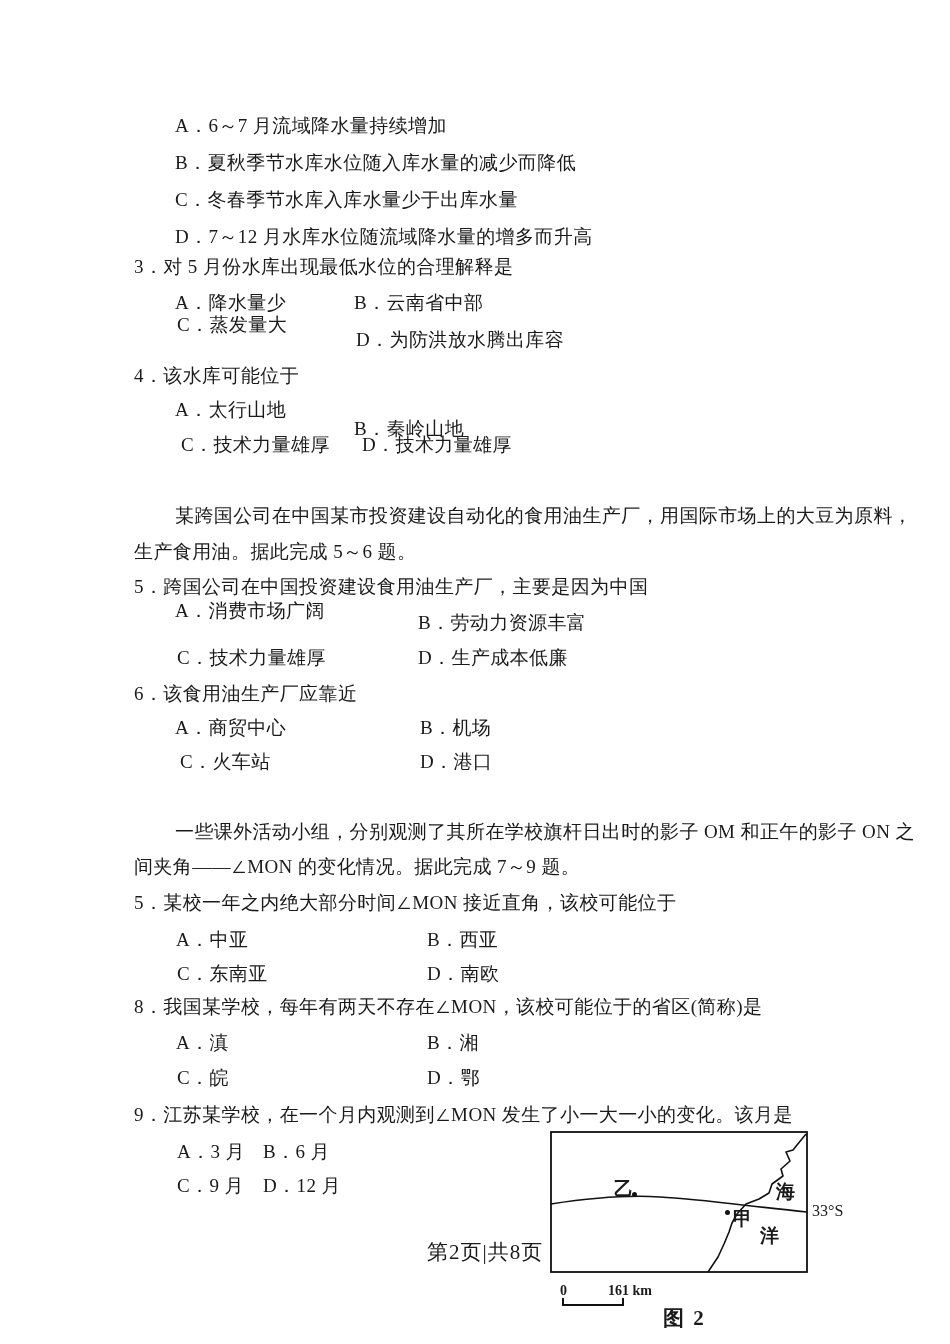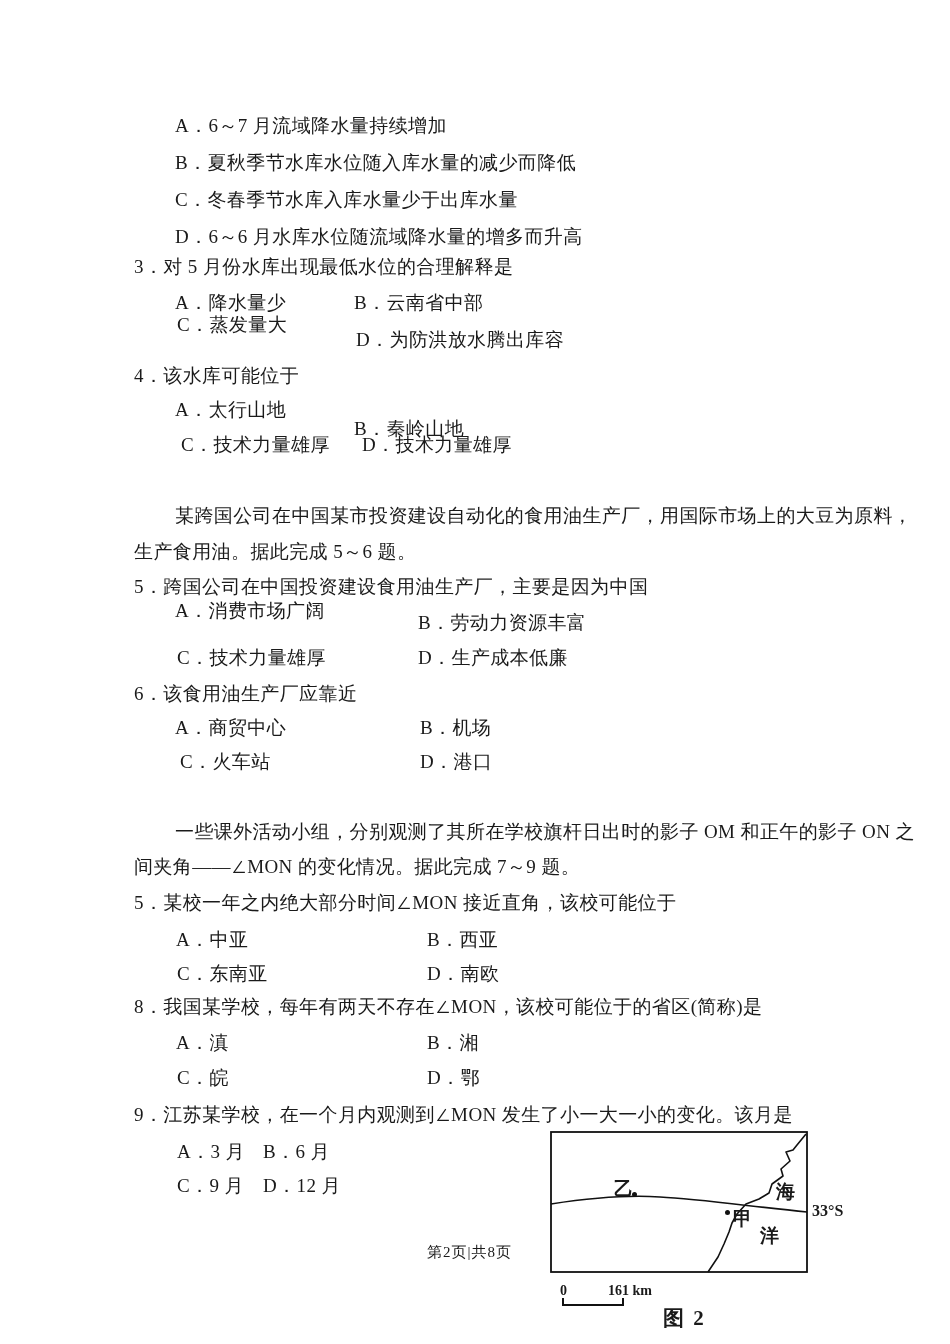--- a/index.html
+++ b/index.html
@@ -11,23 +11,23 @@
     font-family: "Liberation Serif", serif;
     overflow: hidden;
   }
   .t {
     position: absolute;
     font-size: 19px;
     line-height: 21px;
     white-space: pre;
     letter-spacing: 0.4px;
   }
-  .footer { font-size: 15px; letter-spacing: 1px; }
+  .footer { font-size: 21px; letter-spacing: 1px; }
   .fig-label { font-size: 19px; font-weight: 600; letter-spacing: 0; }
-  .lat-label { font-size: 16px; font-weight: 700; letter-spacing: 0; }
+  .lat-label { font-size: 16px; font-weight: 400; letter-spacing: 0; }
   .scale-num { font-size: 14px; font-weight: 700; letter-spacing: 0; }
   .caption { font-size: 21px; font-weight: 600; letter-spacing: 2px; }
   .dot {
     position: absolute;
     width: 5px; height: 5px;
     background: #111;
     border-radius: 50%;
   }
   .scale-bracket {
     position: absolute;
@@ -38,21 +38,21 @@
     border-bottom: 2px solid #111;
   }
   .map-svg { position: absolute; left: 550px; top: 1131px; }
 </style>
 </head>
 <body>
 
 <div class="t" style="left:175px;top:115px">A．6～7 月流域降水量持续增加</div>
 <div class="t" style="left:175px;top:152px">B．夏秋季节水库水位随入库水量的减少而降低</div>
 <div class="t" style="left:175px;top:189px">C．冬春季节水库入库水量少于出库水量</div>
-<div class="t" style="left:175px;top:226px">D．6～6 月水库水位随流域降水量的增多而升高</div>
+<div class="t" style="left:175px;top:226px">D．7～12 月水库水位随流域降水量的增多而升高</div>
 
 <div class="t" style="left:134px;top:256px">3．对 5 月份水库出现最低水位的合理解释是</div>
 <div class="t" style="left:175px;top:292px">A．降水量少</div>
 <div class="t" style="left:354px;top:292px">B．云南省中部</div>
 <div class="t" style="left:177px;top:314px">C．蒸发量大</div>
 <div class="t" style="left:356px;top:329px">D．为防洪放水腾出库容</div>
 
 <div class="t" style="left:134px;top:365px">4．该水库可能位于</div>
 <div class="t" style="left:175px;top:399px">A．太行山地</div>
 <div class="t" style="left:354px;top:418px">B．秦岭山地</div>

